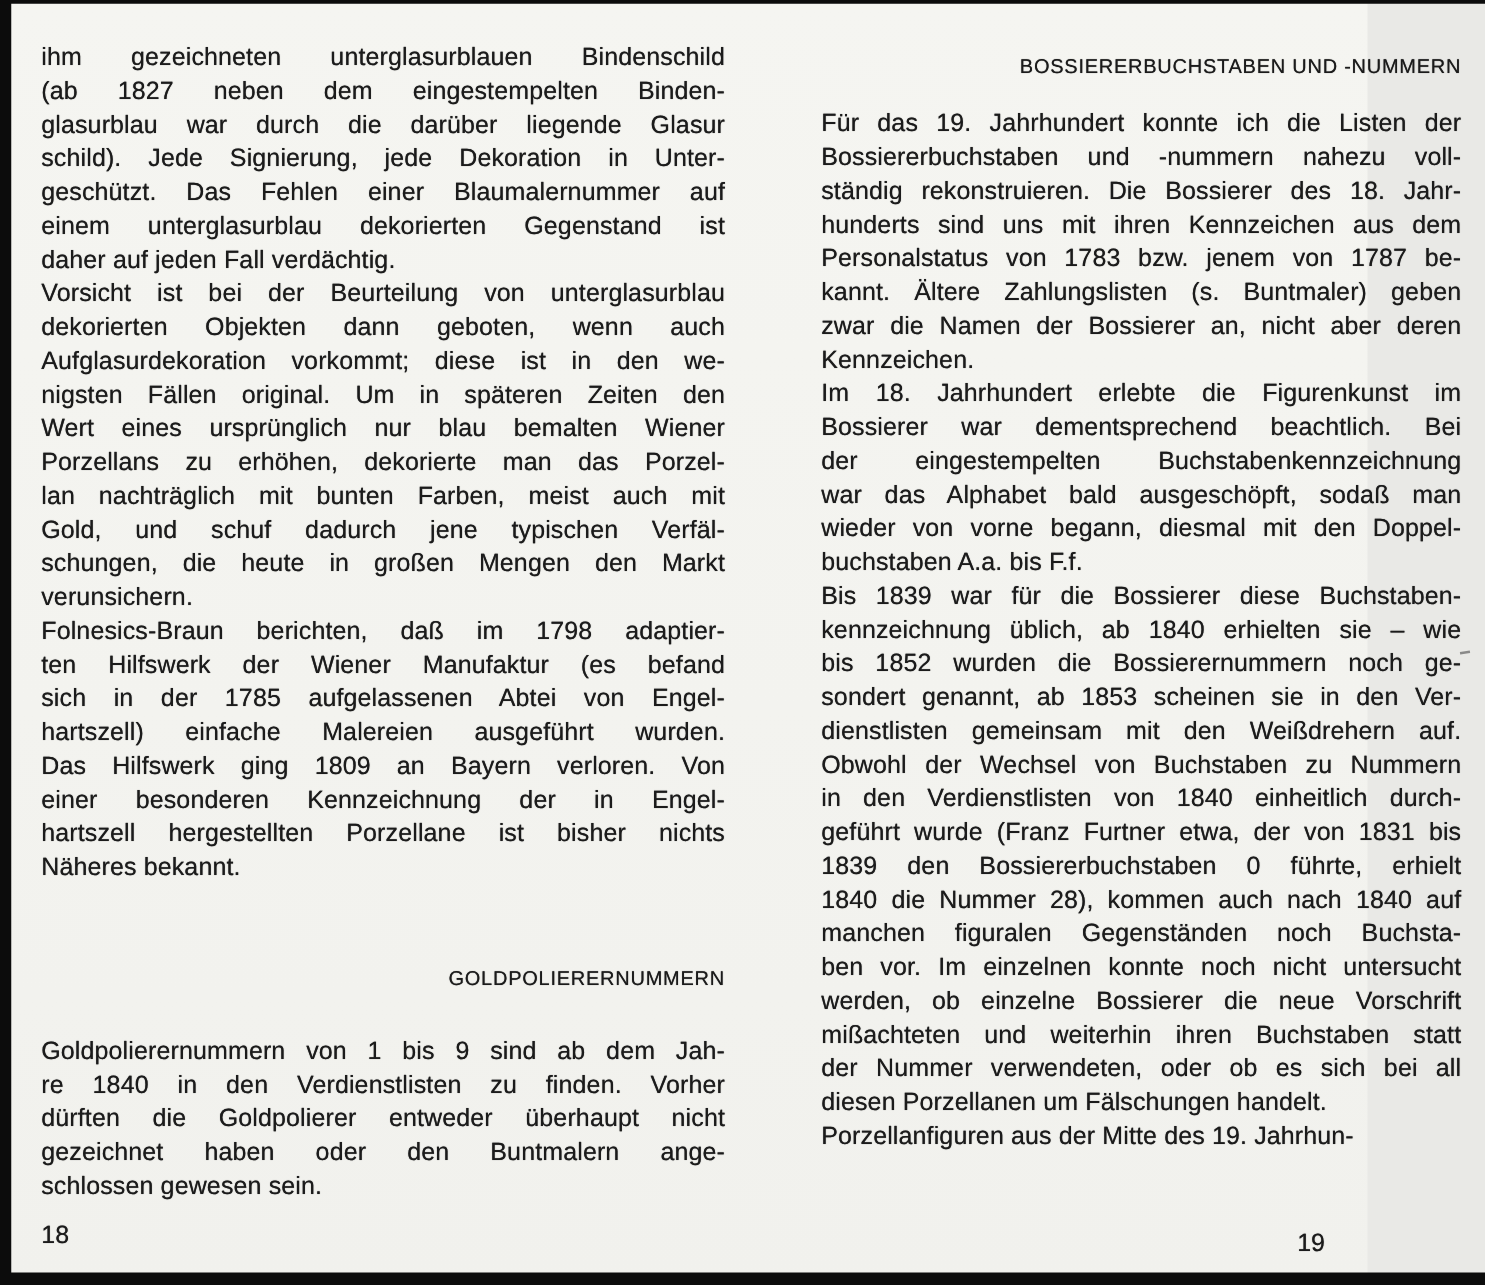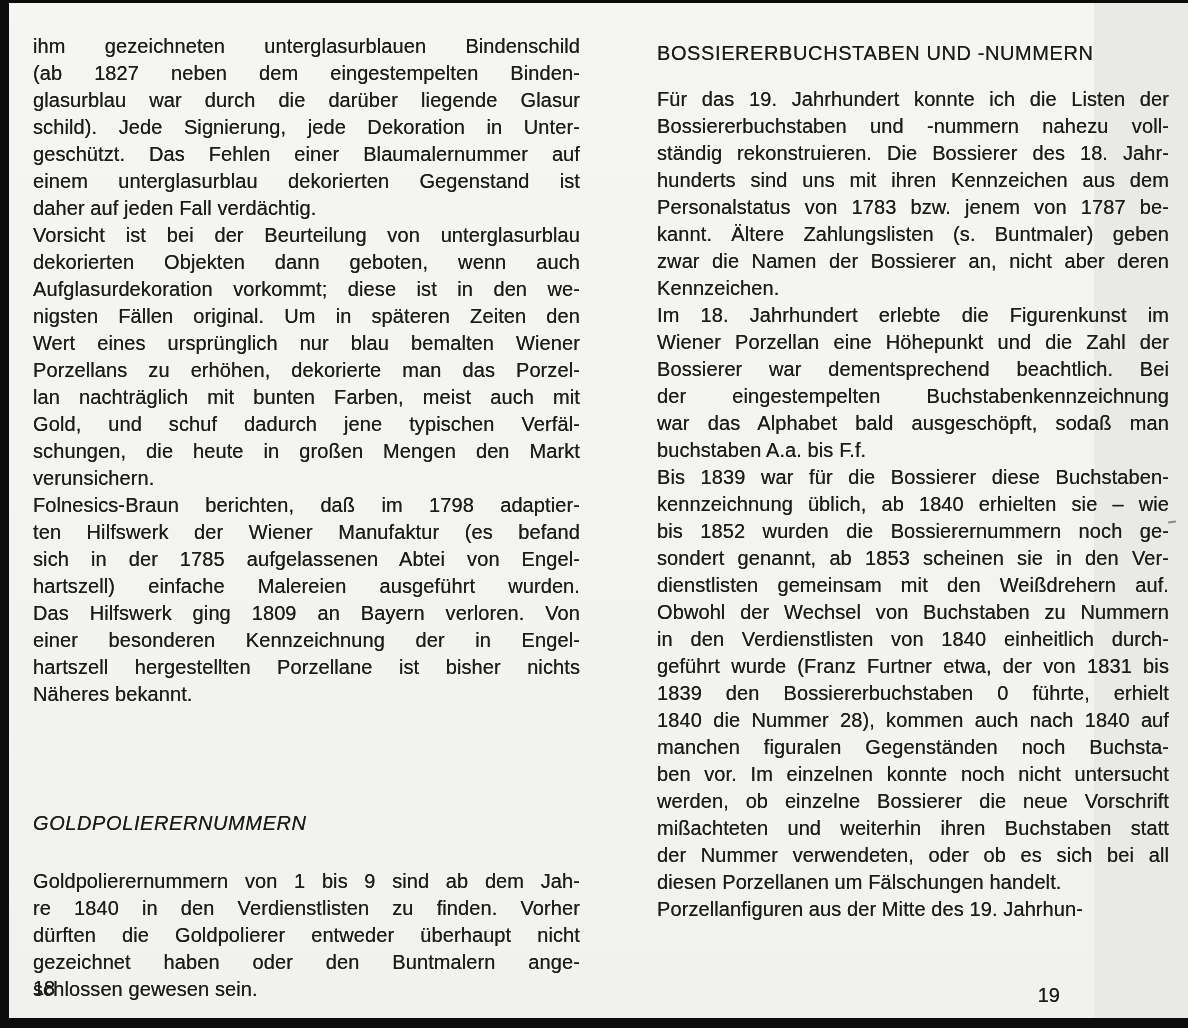--- a/index.html
+++ b/index.html
@@ -30,27 +30,28 @@
     text-shadow: 0 0 0.6px rgba(25,25,25,0.85);
   }
   .col-left  { left: 33px;  top: 33px; width: 547px; }
   .col-right { left: 657px; top: 40px; width: 512px; }
 
   .para { width: 100%; }
   .tline { text-align: justify; text-align-last: justify; white-space: nowrap; }
   .tline-last { text-align-last: left; }
 
   .heading {
-    font-size: 20px;
+    font-size: 16px;
     font-weight: 400;
     line-height: 27px;
     letter-spacing: 0.6px;
     text-shadow: 0 0 0.6px rgba(25,25,25,0.85);
+    text-align: right;
   }
-  .heading-left { margin-top: 102px; margin-bottom: 31px; font-style: italic; }
+  .heading-left { margin-top: 62px; margin-bottom: 31px; }
   .heading-right { margin-bottom: 19px; }
 
   .pagenum {
     position: absolute;
     font-size: 20px;
     line-height: 24px;
     text-shadow: 0 0 0.6px rgba(25,25,25,0.85);
     z-index: 2;
   }
   .pagenum-left  { left: 33px; top: 976px; }
@@ -129,24 +130,24 @@
         <div class="tline">Bossiererbuchstaben und -nummern nahezu voll-</div>
         <div class="tline">ständig rekonstruieren. Die Bossierer des 18. Jahr-</div>
         <div class="tline">hunderts sind uns mit ihren Kennzeichen aus dem</div>
         <div class="tline">Personalstatus von 1783 bzw. jenem von 1787 be-</div>
         <div class="tline">kannt. Ältere Zahlungslisten (s. Buntmaler) geben</div>
         <div class="tline">zwar die Namen der Bossierer an, nicht aber deren</div>
         <div class="tline tline-last">Kennzeichen.</div>
       </div>
     <div class="para">
         <div class="tline">Im 18. Jahrhundert erlebte die Figurenkunst im</div>
-        <div class="tline">Wiener Porzellan eine Höhepunkt und die Zahl der</div>
         <div class="tline">Bossierer war dementsprechend beachtlich. Bei</div>
         <div class="tline">der eingestempelten Buchstabenkennzeichnung</div>
         <div class="tline">war das Alphabet bald ausgeschöpft, sodaß man</div>
+        <div class="tline">wieder von vorne begann, diesmal mit den Doppel-</div>
         <div class="tline tline-last">buchstaben A.a. bis F.f.</div>
       </div>
     <div class="para">
         <div class="tline">Bis 1839 war für die Bossierer diese Buchstaben-</div>
         <div class="tline">kennzeichnung üblich, ab 1840 erhielten sie – wie</div>
         <div class="tline">bis 1852 wurden die Bossierernummern noch ge-</div>
         <div class="tline">sondert genannt, ab 1853 scheinen sie in den Ver-</div>
         <div class="tline">dienstlisten gemeinsam mit den Weißdrehern auf.</div>
         <div class="tline">Obwohl der Wechsel von Buchstaben zu Nummern</div>
         <div class="tline">in den Verdienstlisten von 1840 einheitlich durch-</div>

